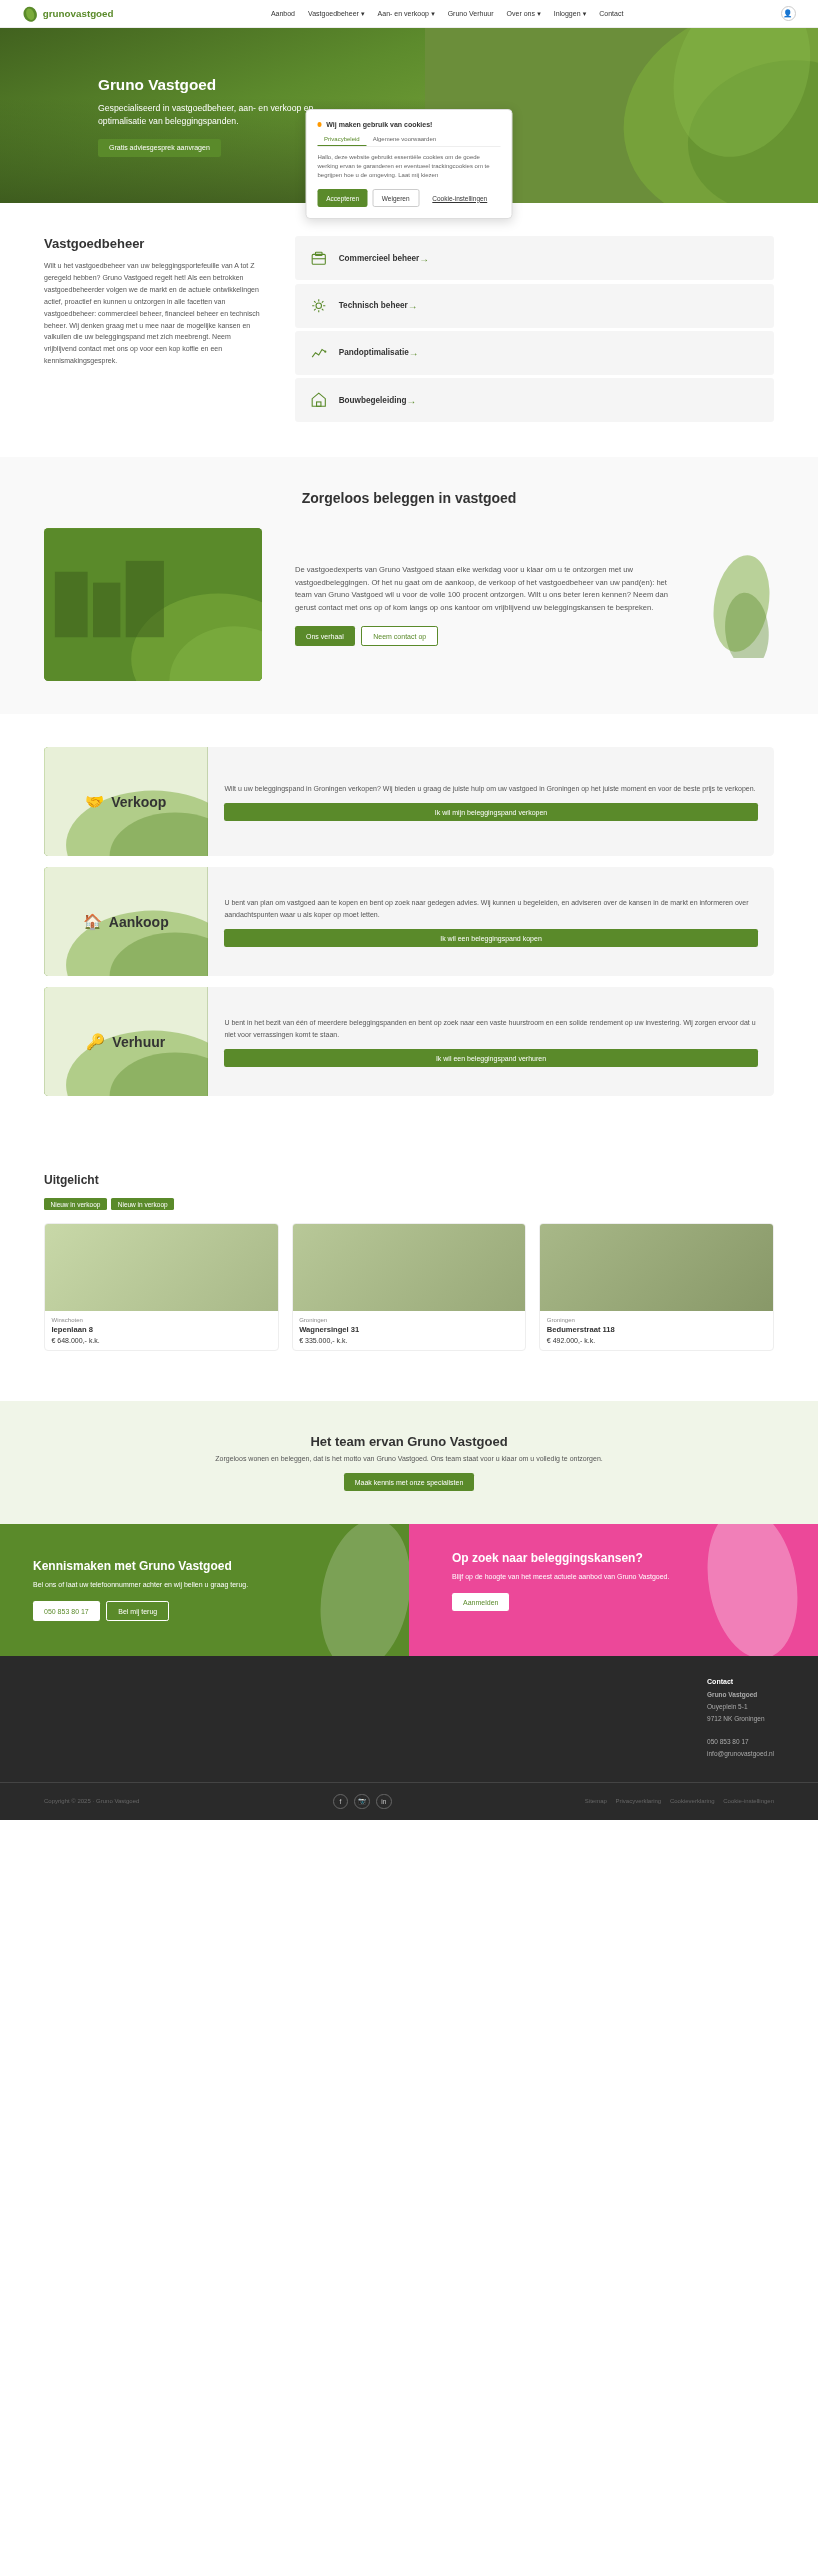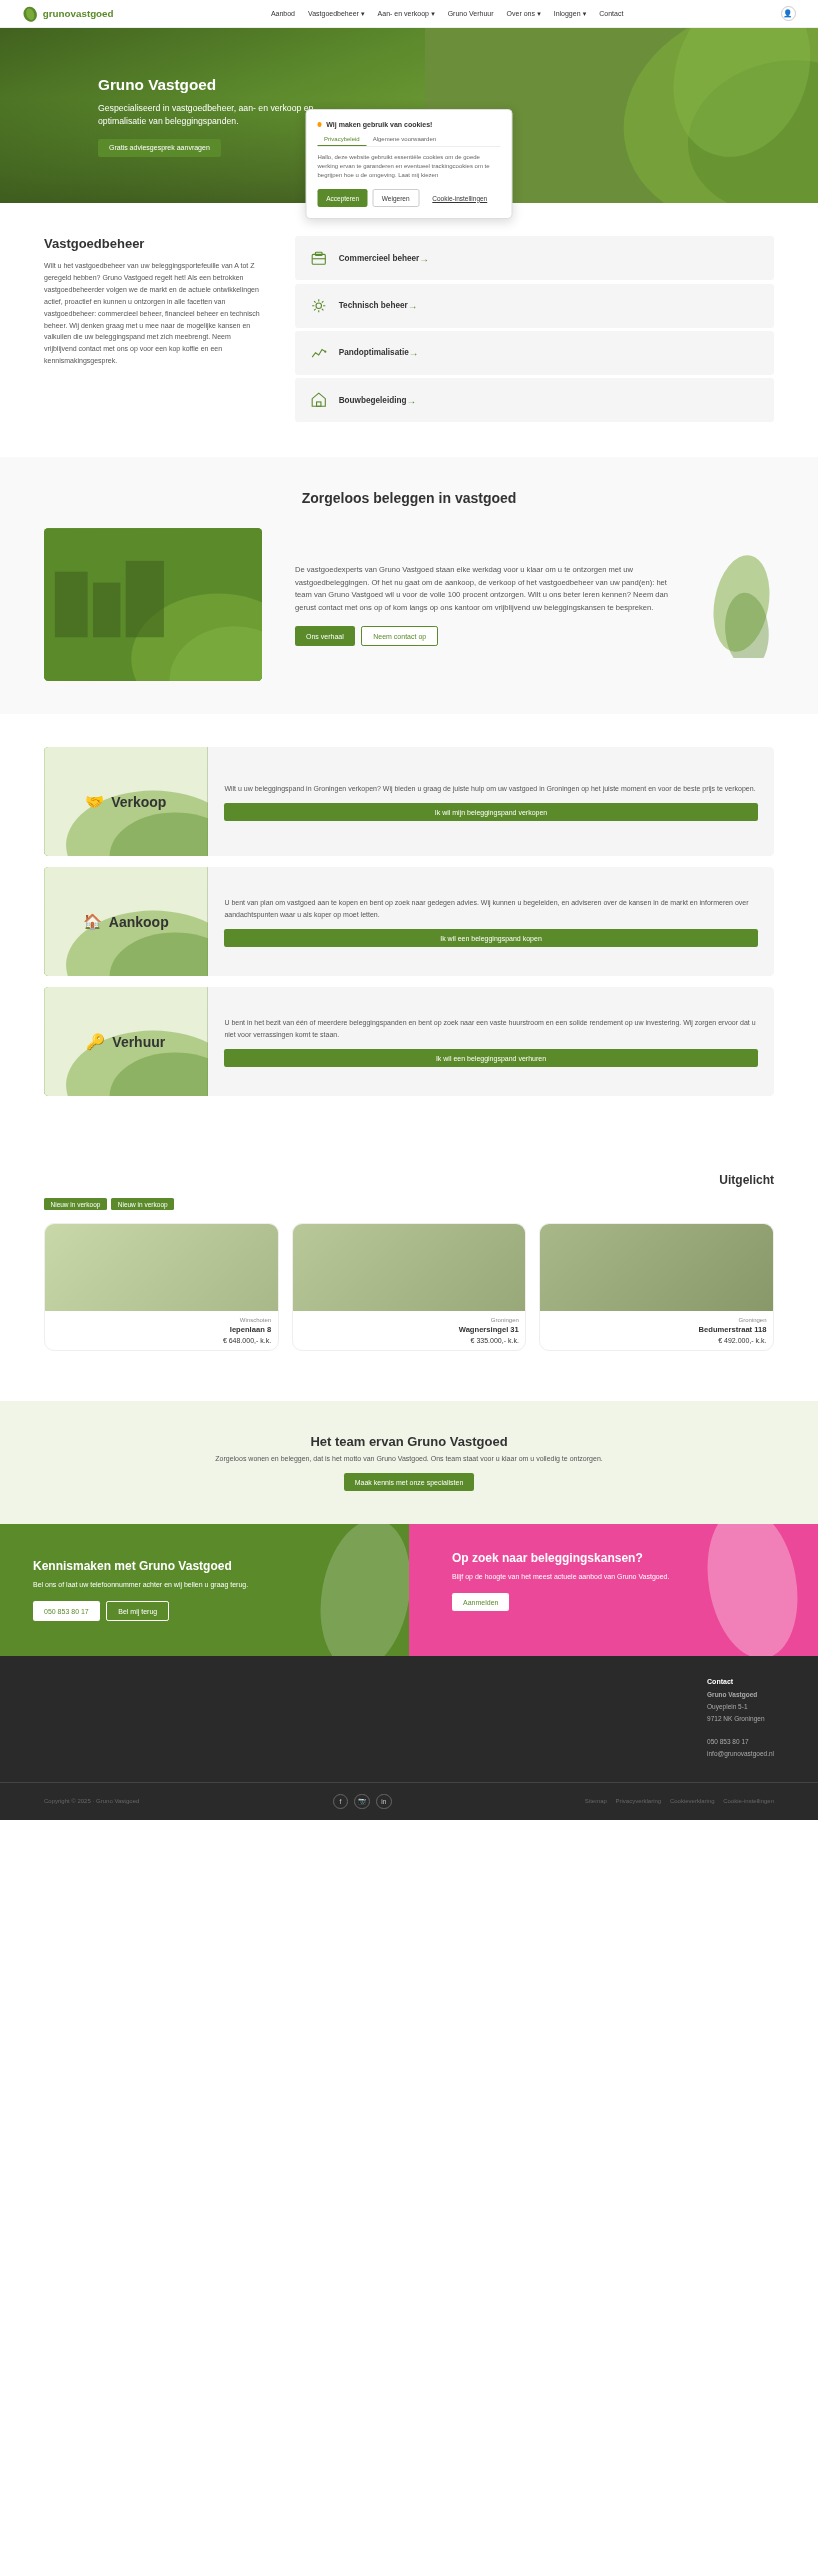--- a/index.html
+++ b/index.html
@@ -340,21 +340,20 @@
     .service-card-content p {
       font-size: 7px;
       line-height: 1.7;
       color: #555;
       margin-bottom: 8.7px;
     }
 
     
     .uitgelicht-section {
       padding: 33px 44px;
-      text-align: right;
     }
     .uitgelicht-section h2 {
       font-size: 12px;
       font-weight: bold;
       margin-bottom: 11px;
     }
     .uitgelicht-tags {
       display: flex;
       gap: 4.4px;
       margin-bottom: 13px;
@@ -368,21 +367,21 @@
       cursor: pointer;
     }
     .uitgelicht-grid {
       display: grid;
       grid-template-columns: repeat(3, 1fr);
       gap: 13px;
       margin-bottom: 16.4px;
     }
     .property-card {
       border: 0.5px solid #eee;
-      border-radius: 10px;
+      border-radius: 4px;
       overflow: hidden;
     }
     .property-img {
       width: 100%;
       height: 87px;
       background: #ddd;
     }
     .property-info {
       padding: 6.5px;
     }

